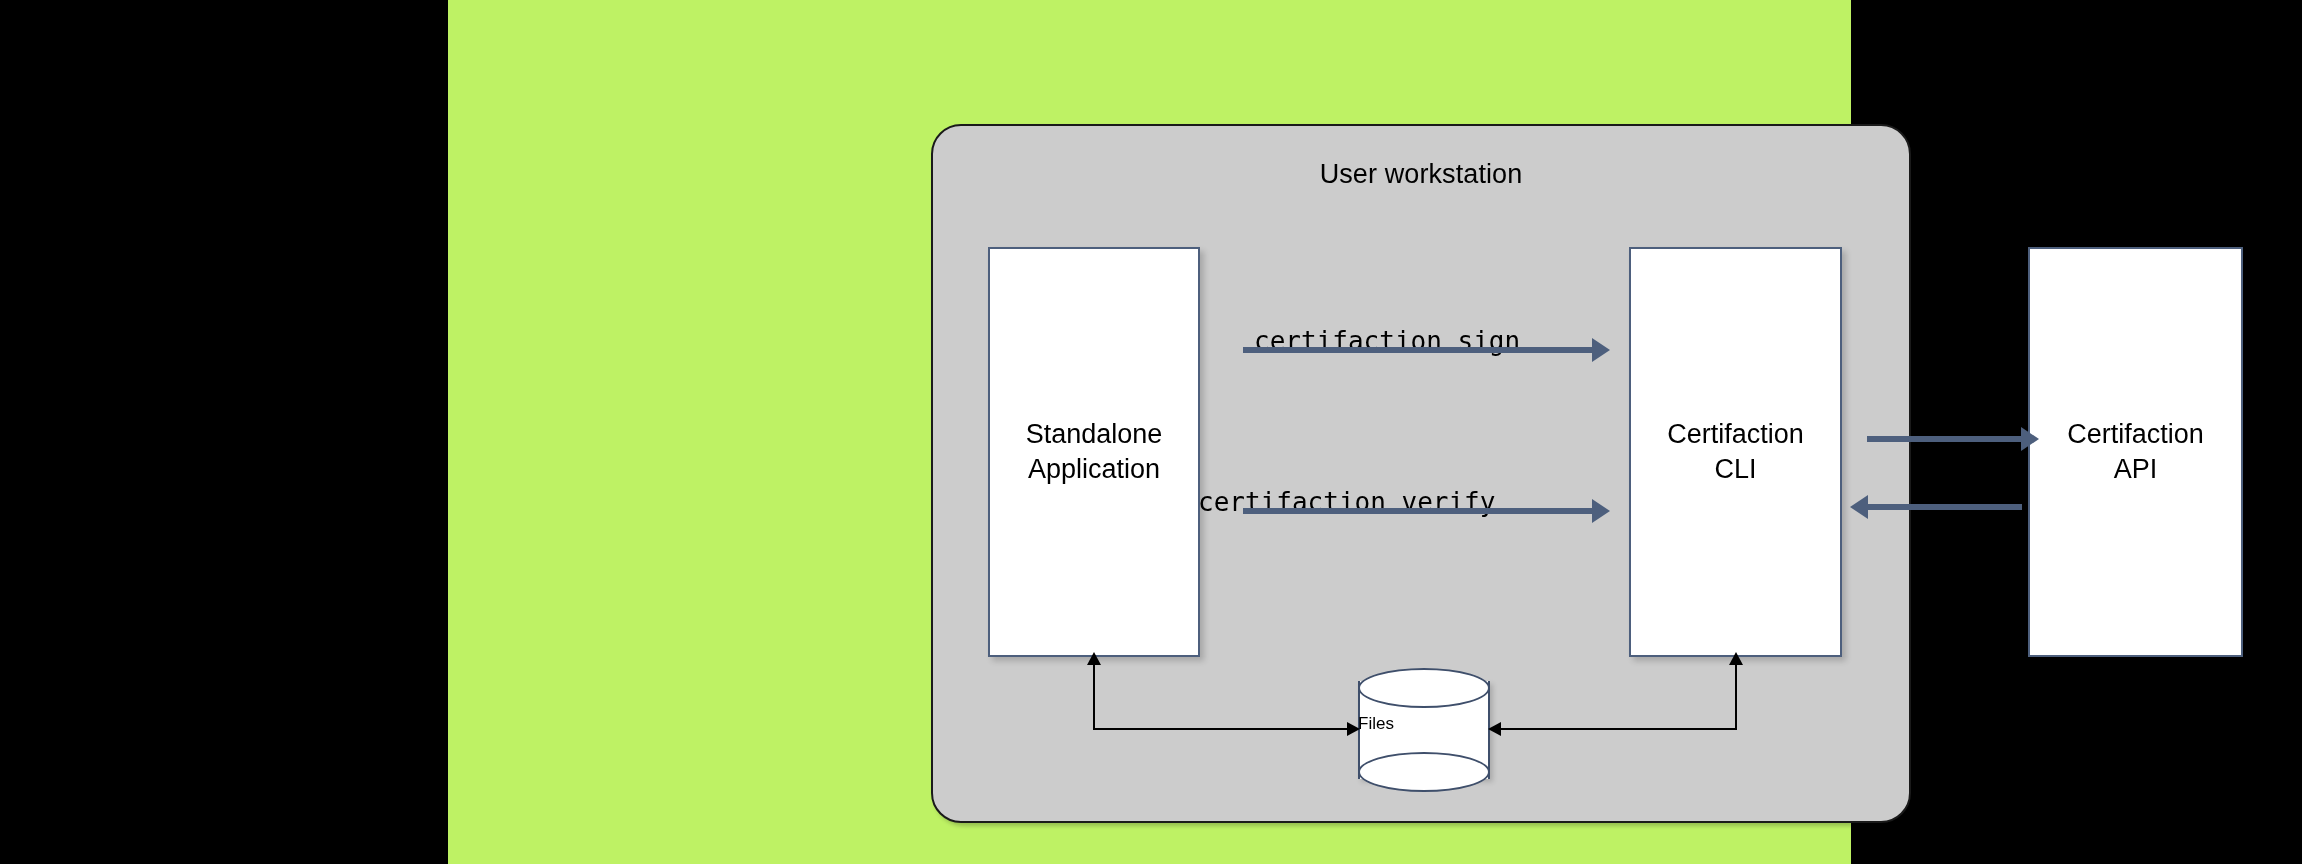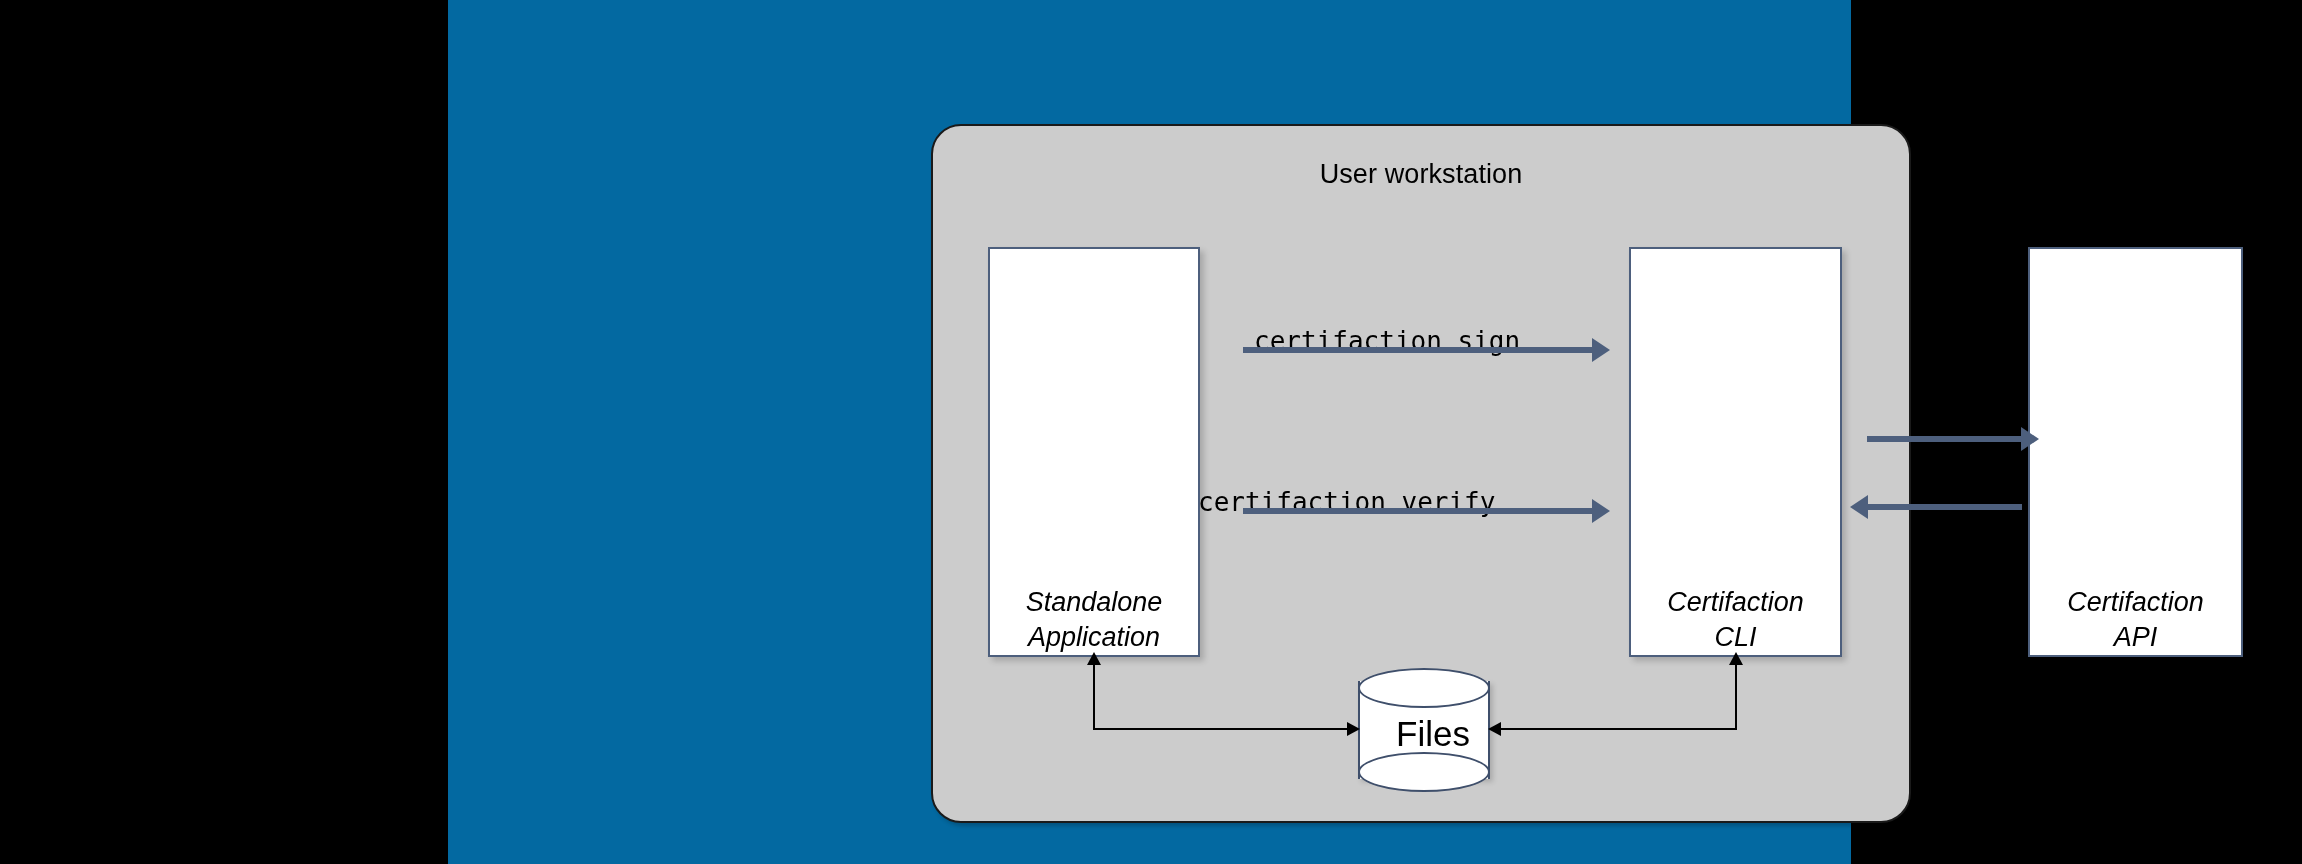--- a/index.html
+++ b/index.html
@@ -9,21 +9,21 @@
     font-family:"Liberation Sans", sans-serif;
     overflow:hidden;
   }
   #root { position:relative; width:2302px; height:864px; }
 
   
   .bar-left  { position:absolute; left:0;    top:0; width:448px;  height:864px; background:#000; }
   .bar-right { position:absolute; left:1851px; top:0; width:451px; height:864px; background:#000; }
 
   
-  .canvas { position:absolute; left:448px; top:0; width:1403px; height:864px; background:#0369a1; }
+  .canvas { position:absolute; left:448px; top:0; width:1403px; height:864px; background:#bef264; }
 
   
   .workstation {
     position:absolute; left:483px; top:124px;
     width:980px; height:699px;
     background:#cccccc;
     border:2px solid #1a1a1a;
     border-radius:30px;
     box-shadow:3px 3px 4px rgba(0,0,0,0.22);
   }
@@ -31,21 +31,21 @@
     position:absolute; left:0; top:33px; width:100%;
     text-align:center; font-size:27px; color:#000;
     letter-spacing:0.1px;
   }
 
   
   .pbox {
     position:absolute; background:#ffffff;
     border:2px solid #4d5f7d;
     box-shadow:4px 4px 6px rgba(0,0,0,0.18);
-    display:flex; align-items:flex-end; justify-content:center;font-style:italic;
+    display:flex; align-items:center; justify-content:center;
   }
   .pbox .pbox-label {
     font-size:27px; color:#000; line-height:1.30; text-align:center;
     white-space:pre-line;
   }
   .box-standalone { left:540px; top:247px; width:212px; height:410px; }
   .box-cli        { left:1181px; top:247px; width:213px; height:410px; }
   .box-api        { left:1580px; top:247px; width:215px; height:410px; }
 
   
@@ -102,21 +102,21 @@
     background:#ffffff;
     border:2px solid #3f4f6b; border-radius:50%;
   }
   .cyl-top {
     position:absolute; left:0; top:0; width:132px; height:40px;
     background:#ffffff;
     border:2px solid #3f4f6b; border-radius:50%;
   }
   .cyl-label {
     position:absolute; left:0; top:46px; width:112px;
-    text-align:right; font-size:35px; color:#000; z-index:3;
+    text-align:left; font-size:17px; color:#000; z-index:3;
   }
 
   
   .ln { position:absolute; background:#000000; }
   .ln-h { height:2px; }
   .ln-v { width:2px; }
 
   .head-up::after {
     content:""; position:absolute; left:-6px; top:-12px;
     border-bottom:13px solid #000;

